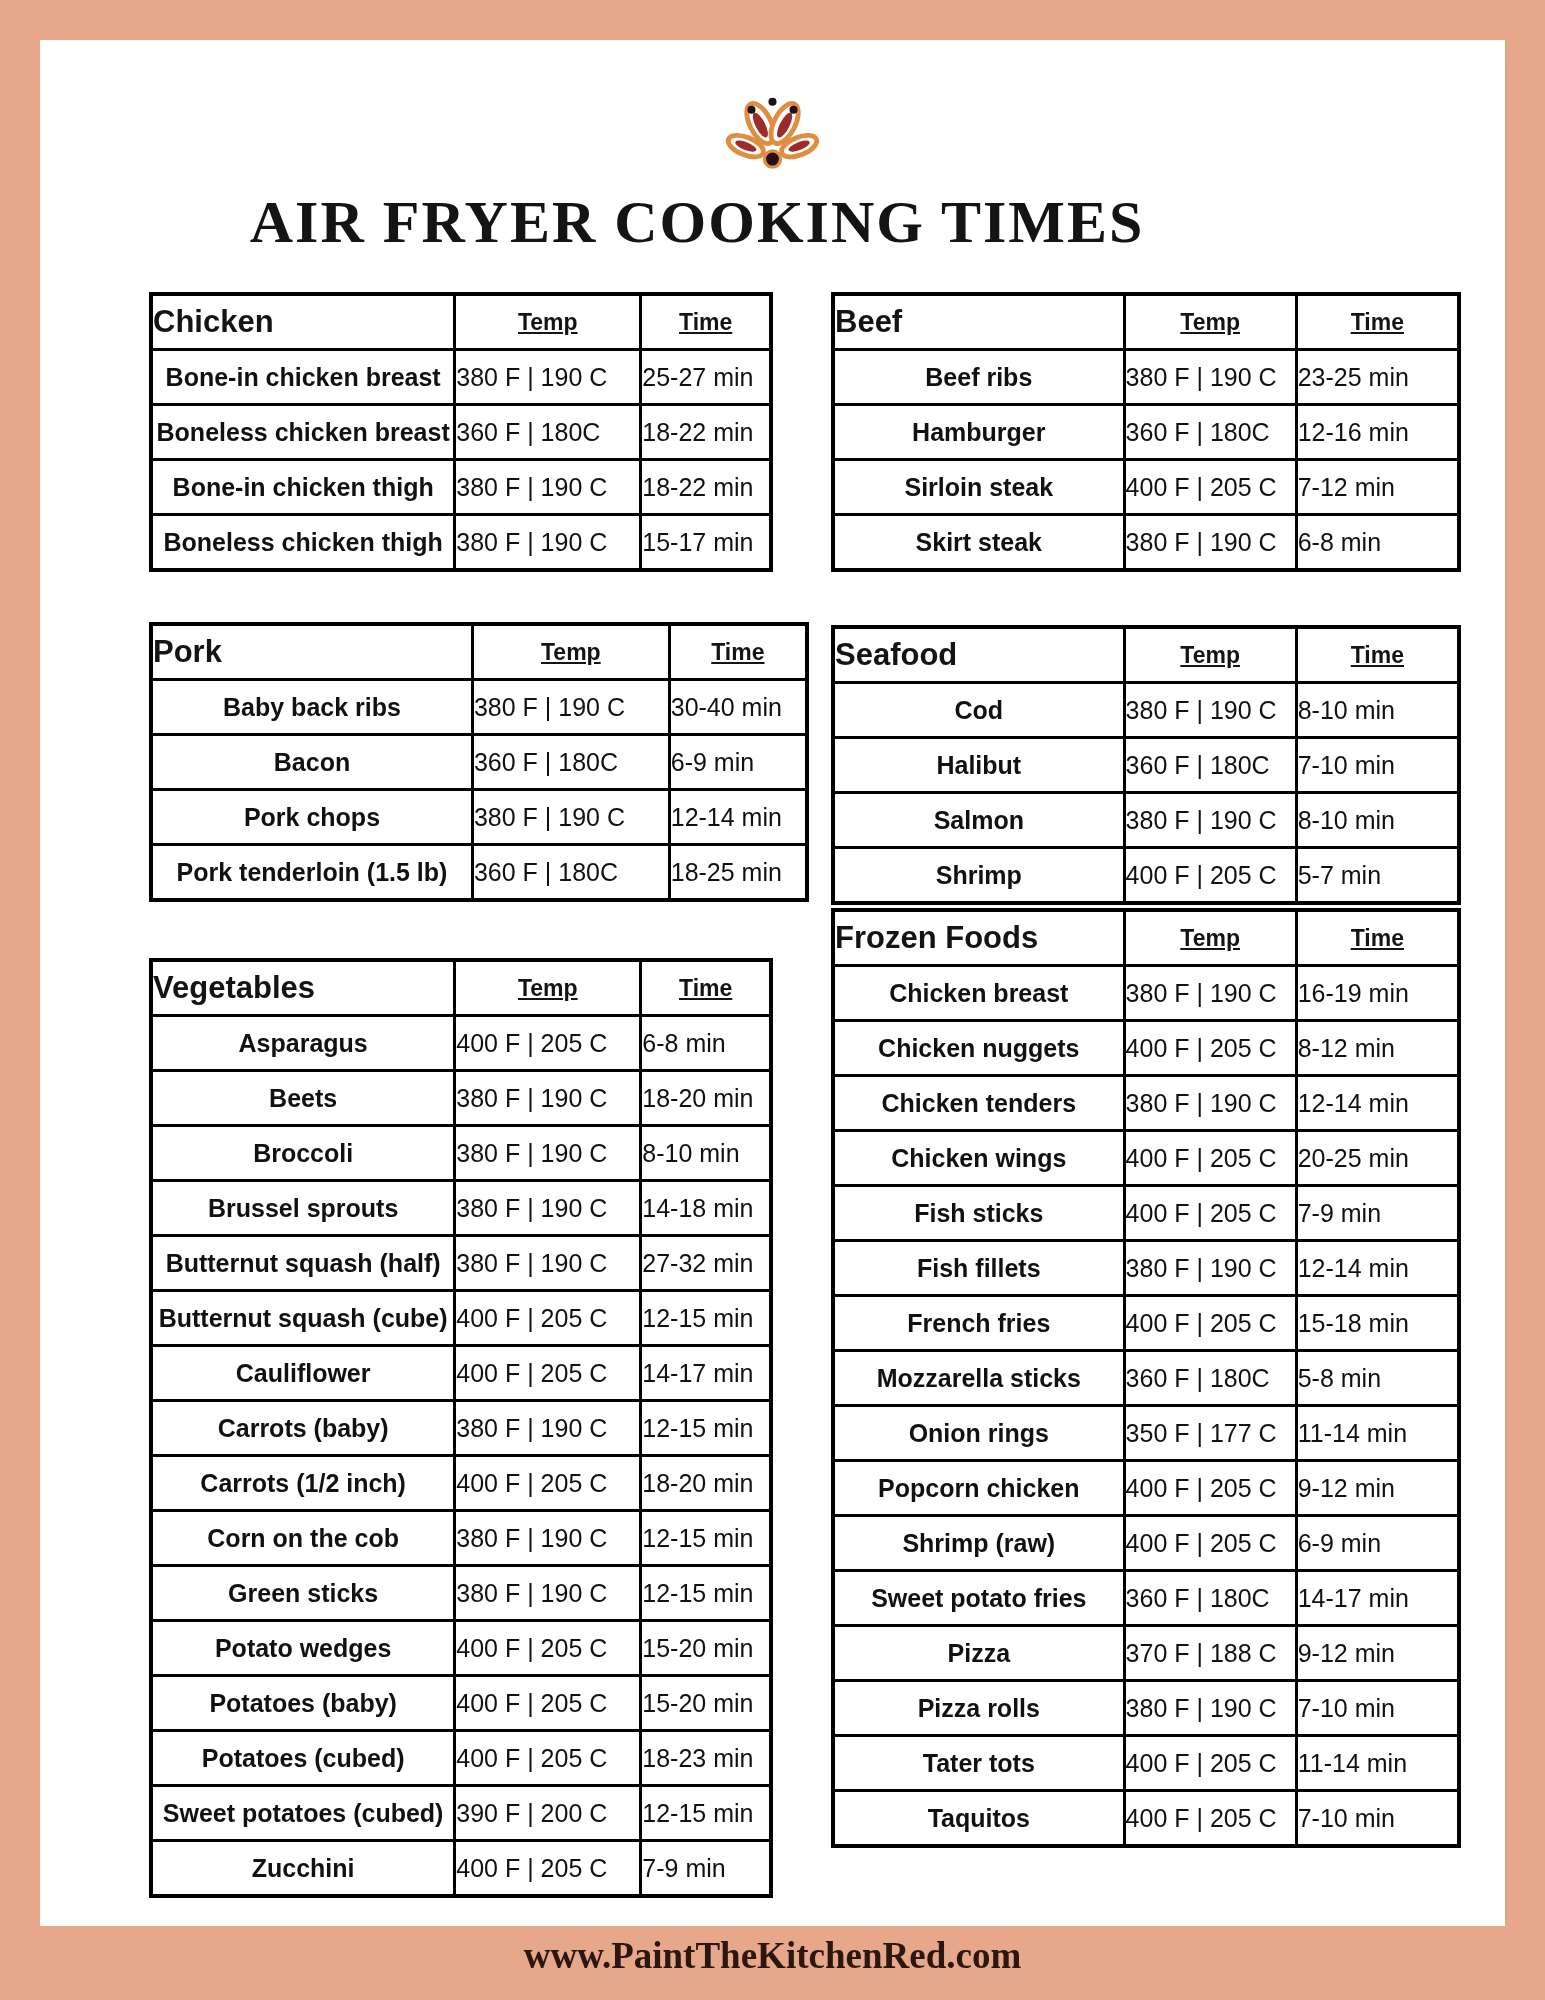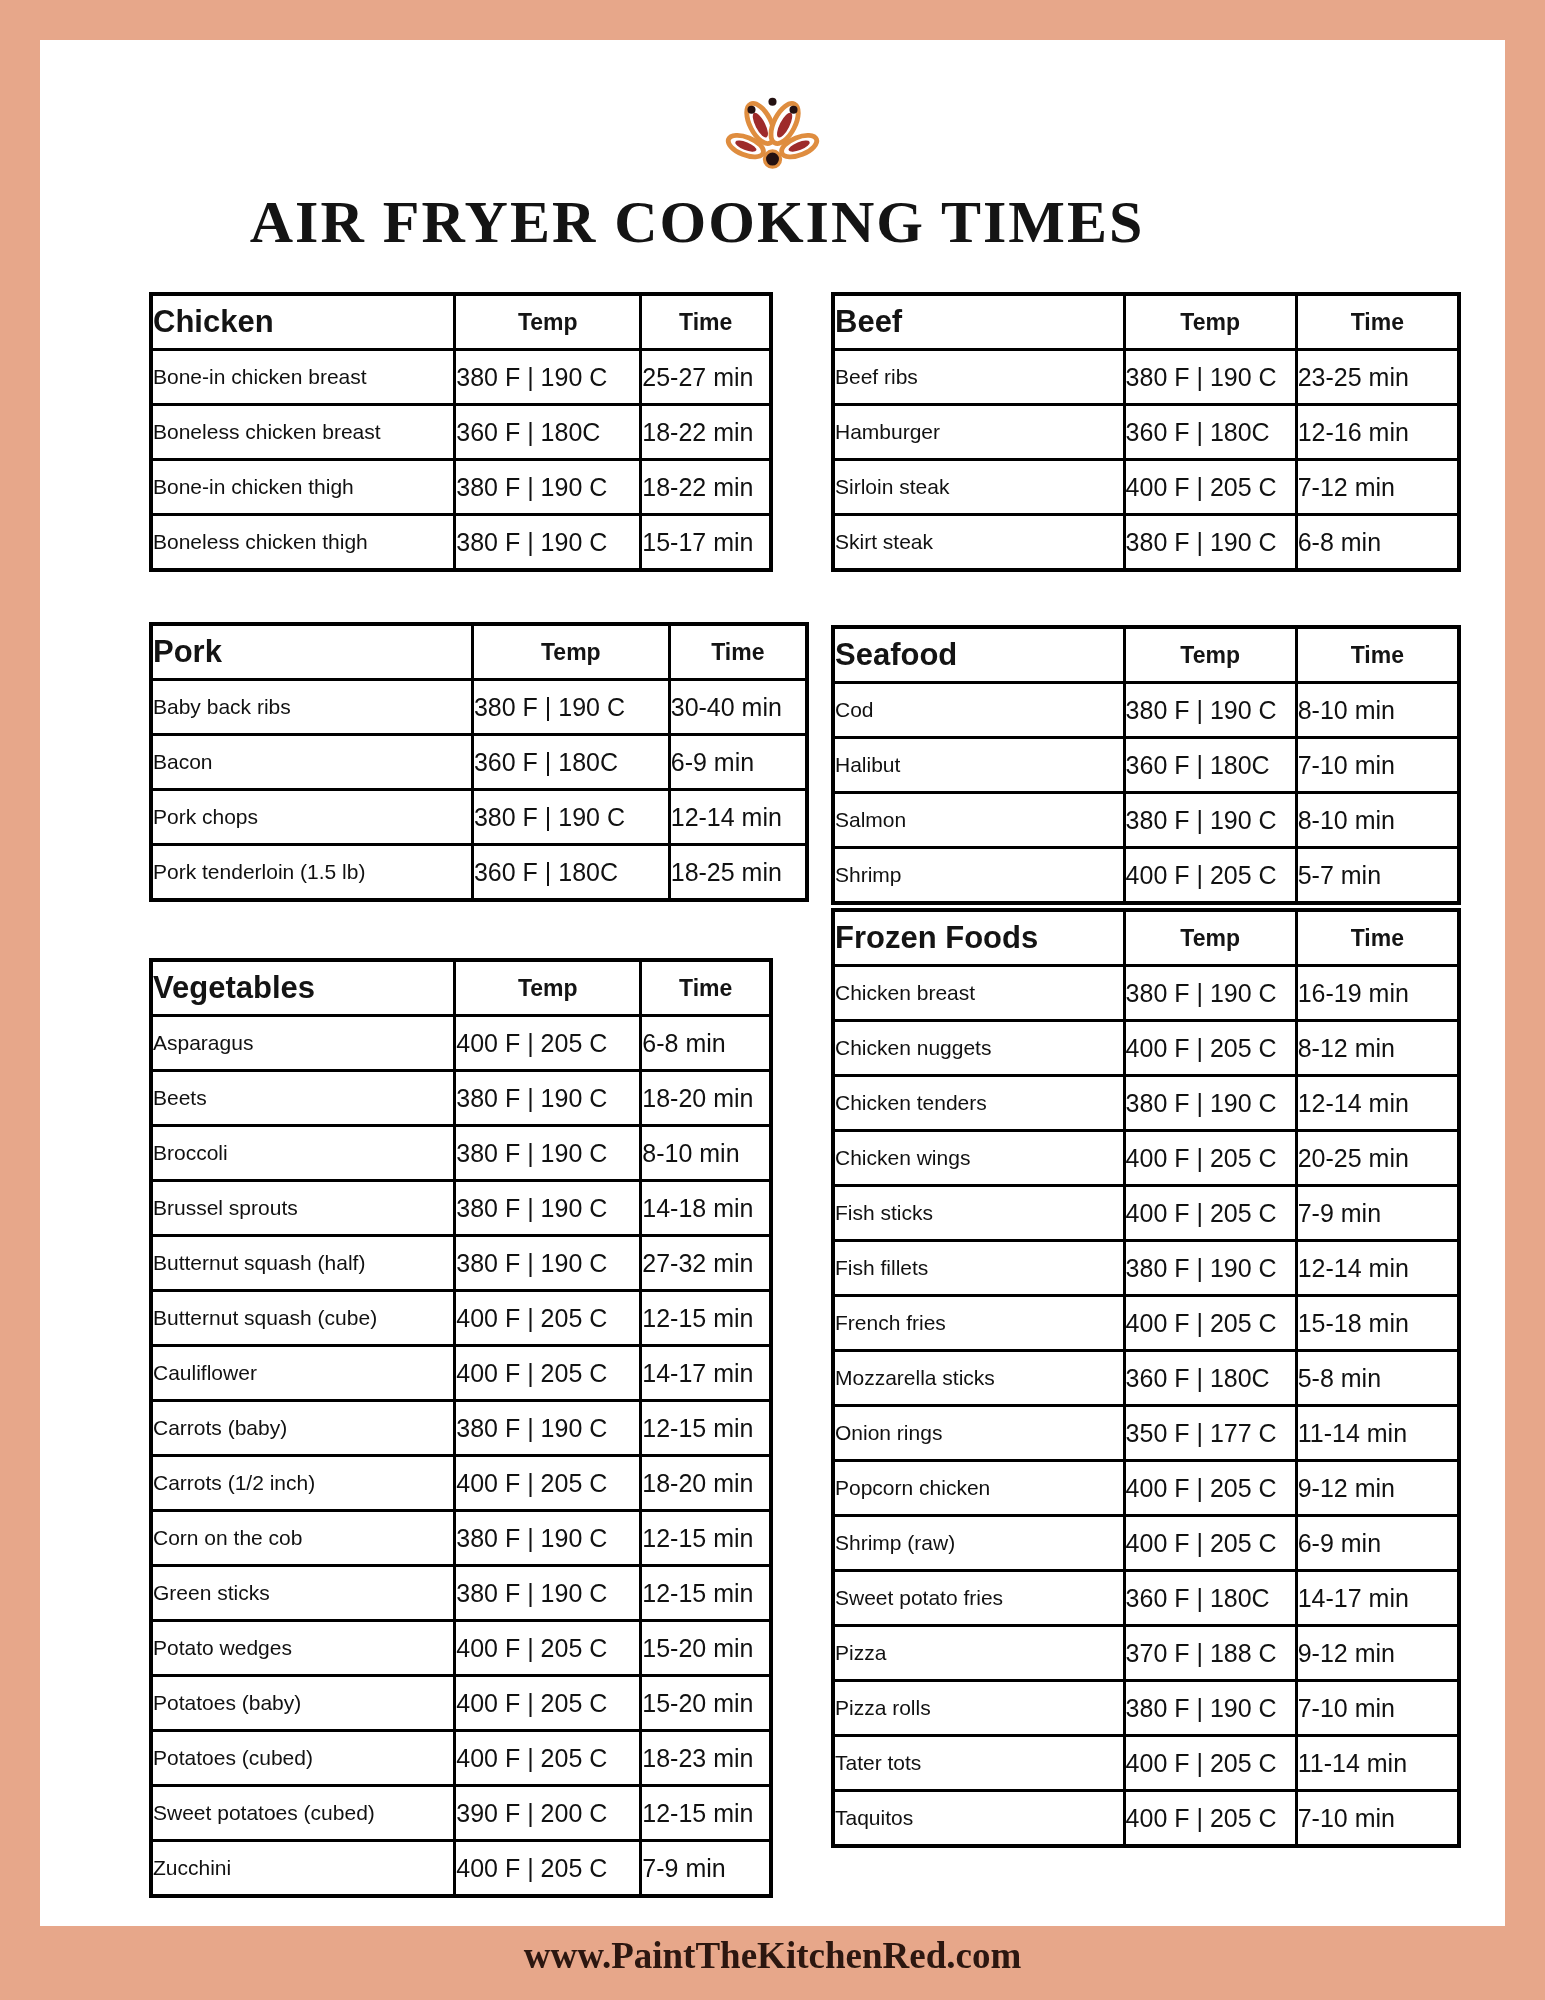--- a/index.html
+++ b/index.html
@@ -46,22 +46,23 @@
     font-size:31px;
     font-weight:700;
     padding-left:14px;
     color:#141414;
   }
   th.t-col{
     text-align:center;
     font-size:23px;
     font-weight:700;
     color:#141414;
-  }
-  td.td-food{font-size:21px;padding-left:13px;font-weight:400;}
+    text-decoration:underline;
+  }
+  td.td-food{font-size:25px;padding-left:13px;font-weight:700;text-align:center;}
   td.td-temp{font-size:25px;padding-left:10px;}
   td.td-time{font-size:25px;padding-left:10px;}
   
   .left-cols  col.c-name{width:49%;}  .left-cols  col.c-temp{width:30%;}   .left-cols  col.c-time{width:21%;}
   .right-cols col.c-name{width:46.5%;}.right-cols col.c-temp{width:27.5%;} .right-cols col.c-time{width:26%;}
   .page-footer{
     position:absolute;left:0;top:1934px;width:1545px;
     text-align:center;
     font-family:"Liberation Serif", serif;
     font-weight:700;

